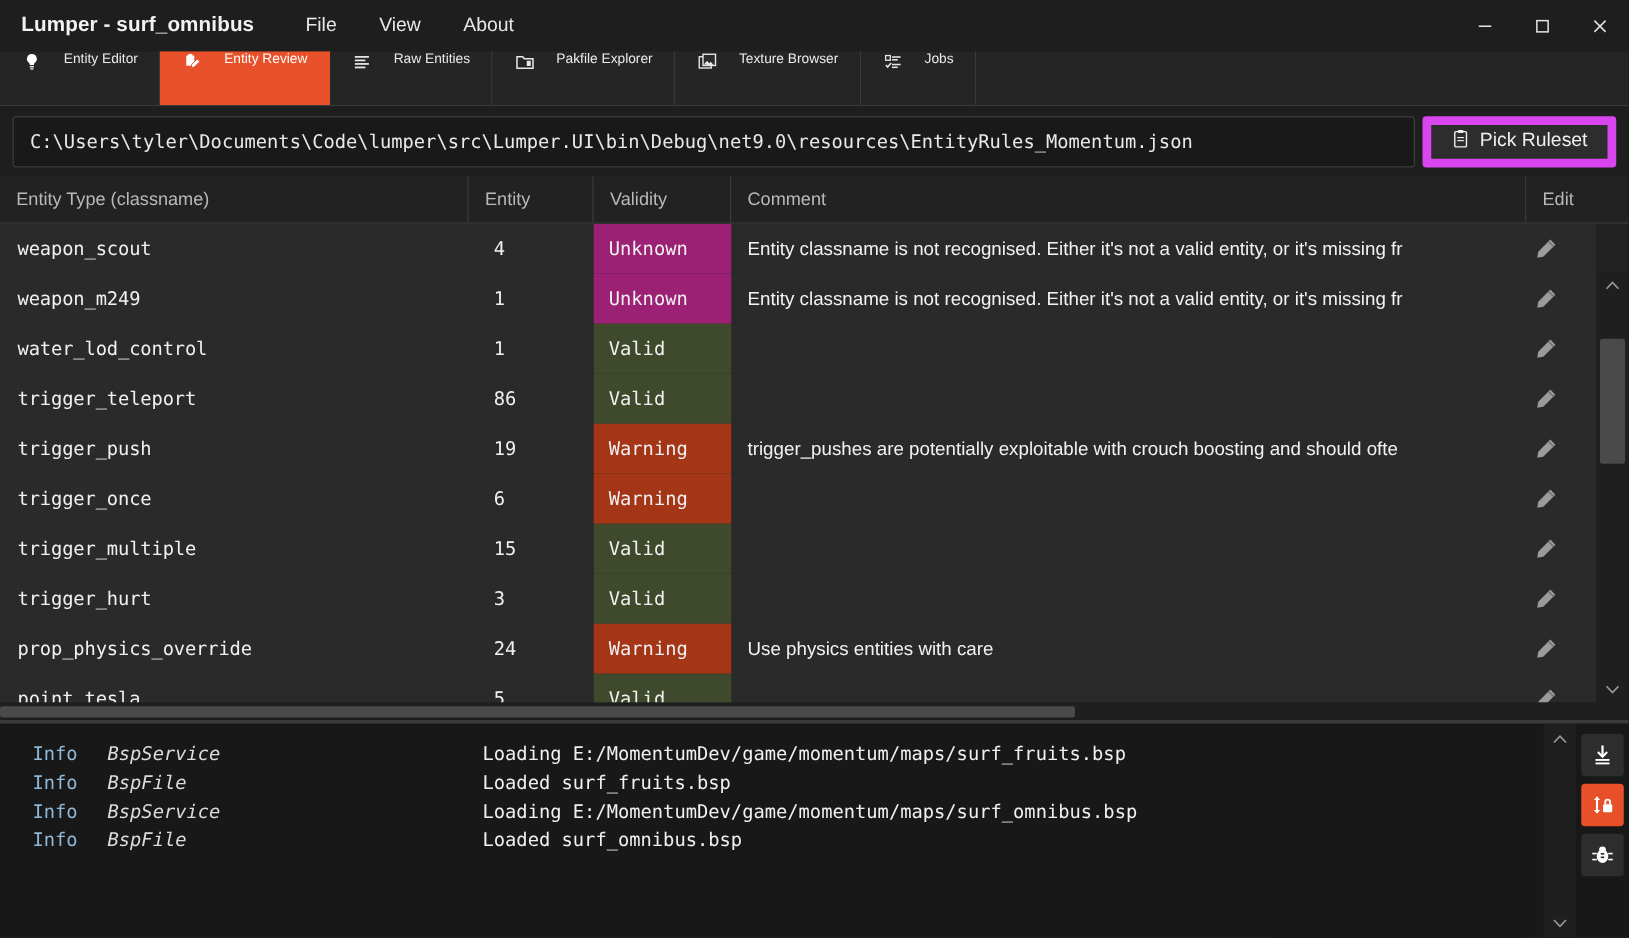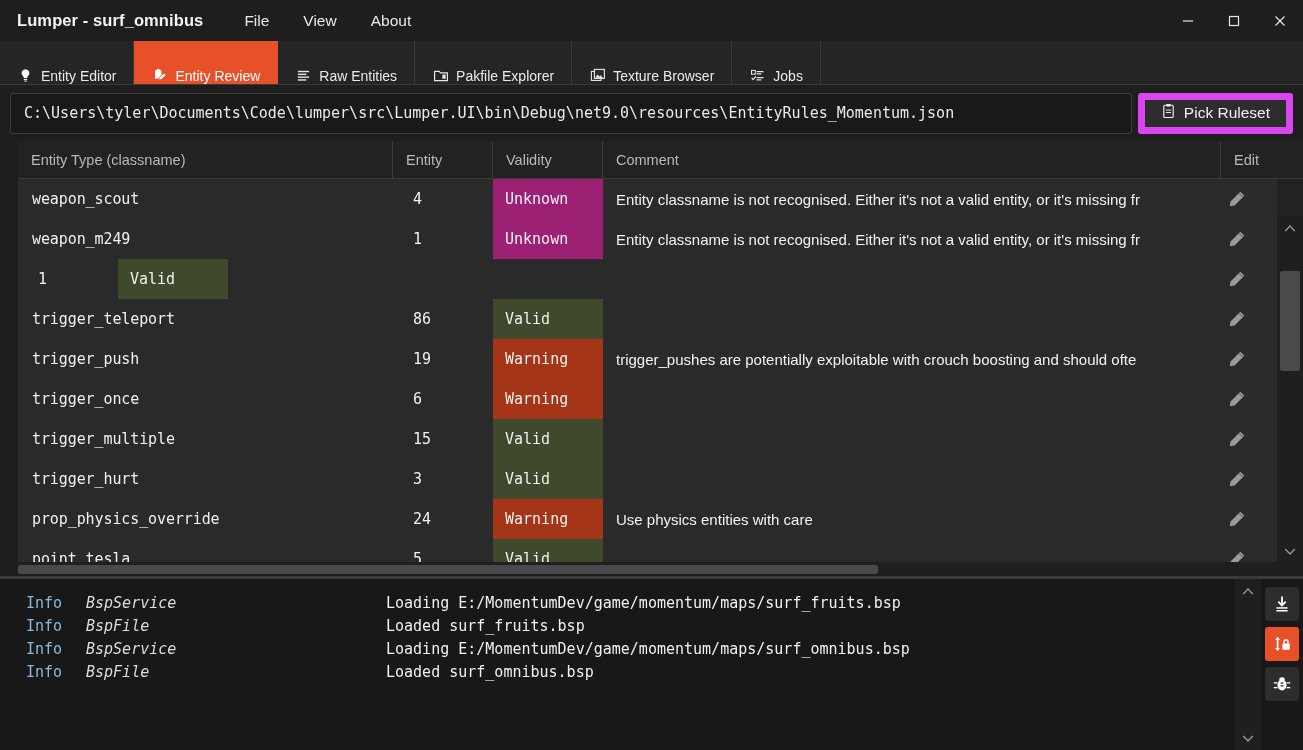--- a/index.html
+++ b/index.html
@@ -36,23 +36,23 @@
   .wc svg { display: block; }
 
   
   .tabstrip {
     height: 44px; flex: 0 0 44px;
     background: #252525;
     display: flex; align-items: stretch;
     border-bottom: 1px solid #3a3a3a;
   }
   .tab {
-    display: flex; align-items: flex-end; gap: 7px;
+    display: flex; align-items: flex-start; gap: 17px;
     padding: 0 17px;
-    color: #eaeaea; font-size: 14px;
+    color: #eaeaea; font-size: 11px;
     border-right: 1px solid #3a3a3a;
     white-space: nowrap; cursor: default;
     background: #252525;
   }
   .tab:first-child { border-left: none; }
   .tab.active { background: #e8502a; color: #ffffff; border-right-color: #e8502a; }
   .tab .ic { display: flex; align-items: center; justify-content: center; width: 17px; height: 17px; }
   .tab .ic svg { display: block; }
   .tabfill { flex: 1 1 auto; background: #252525; }
 
@@ -82,21 +82,20 @@
     padding: 0 16px; white-space: nowrap; cursor: default;
   }
 
   
   .tablewrap {
     flex: 0 0 435px; height: 435px;
     display: flex; flex-direction: column;
     background: #222222;
     overflow: hidden;
     position: relative;
-    margin-left: 18px;
   }
   .thead {
     flex: 0 0 38px; height: 38px;
     display: flex; align-items: stretch;
     background: #222222;
     border-bottom: 1px solid #3a3a3a;
   }
   .th {
     display: flex; align-items: center;
     color: #b9b9b9; font-size: 14.5px;
@@ -356,20 +355,21 @@
             <div class="cell edit col-edit">
               <span>
                 <svg class="pencil" viewBox="0 0 18 18">
                   <path d="M12.6 1.6l3.8 3.8-9.2 9.2-4.6.8.8-4.6z" fill="#9b9b9b"></path>
                   <path d="M11.2 3l3.8 3.8" stroke="#6e6e6e" stroke-width="1"></path>
                 </svg>
               </span>
             </div>
           </div>
           <div class="row">
+            <div class="cell name col-name">water_lod_control</div>
             <div class="cell count col-count">1</div>
             <div class="cell validity col-valid v-valid">Valid</div>
             <div class="cell comment col-comment"></div>
             <div class="cell edit col-edit">
               <span>
                 <svg class="pencil" viewBox="0 0 18 18">
                   <path d="M12.6 1.6l3.8 3.8-9.2 9.2-4.6.8.8-4.6z" fill="#9b9b9b"></path>
                   <path d="M11.2 3l3.8 3.8" stroke="#6e6e6e" stroke-width="1"></path>
                 </svg>
               </span>

